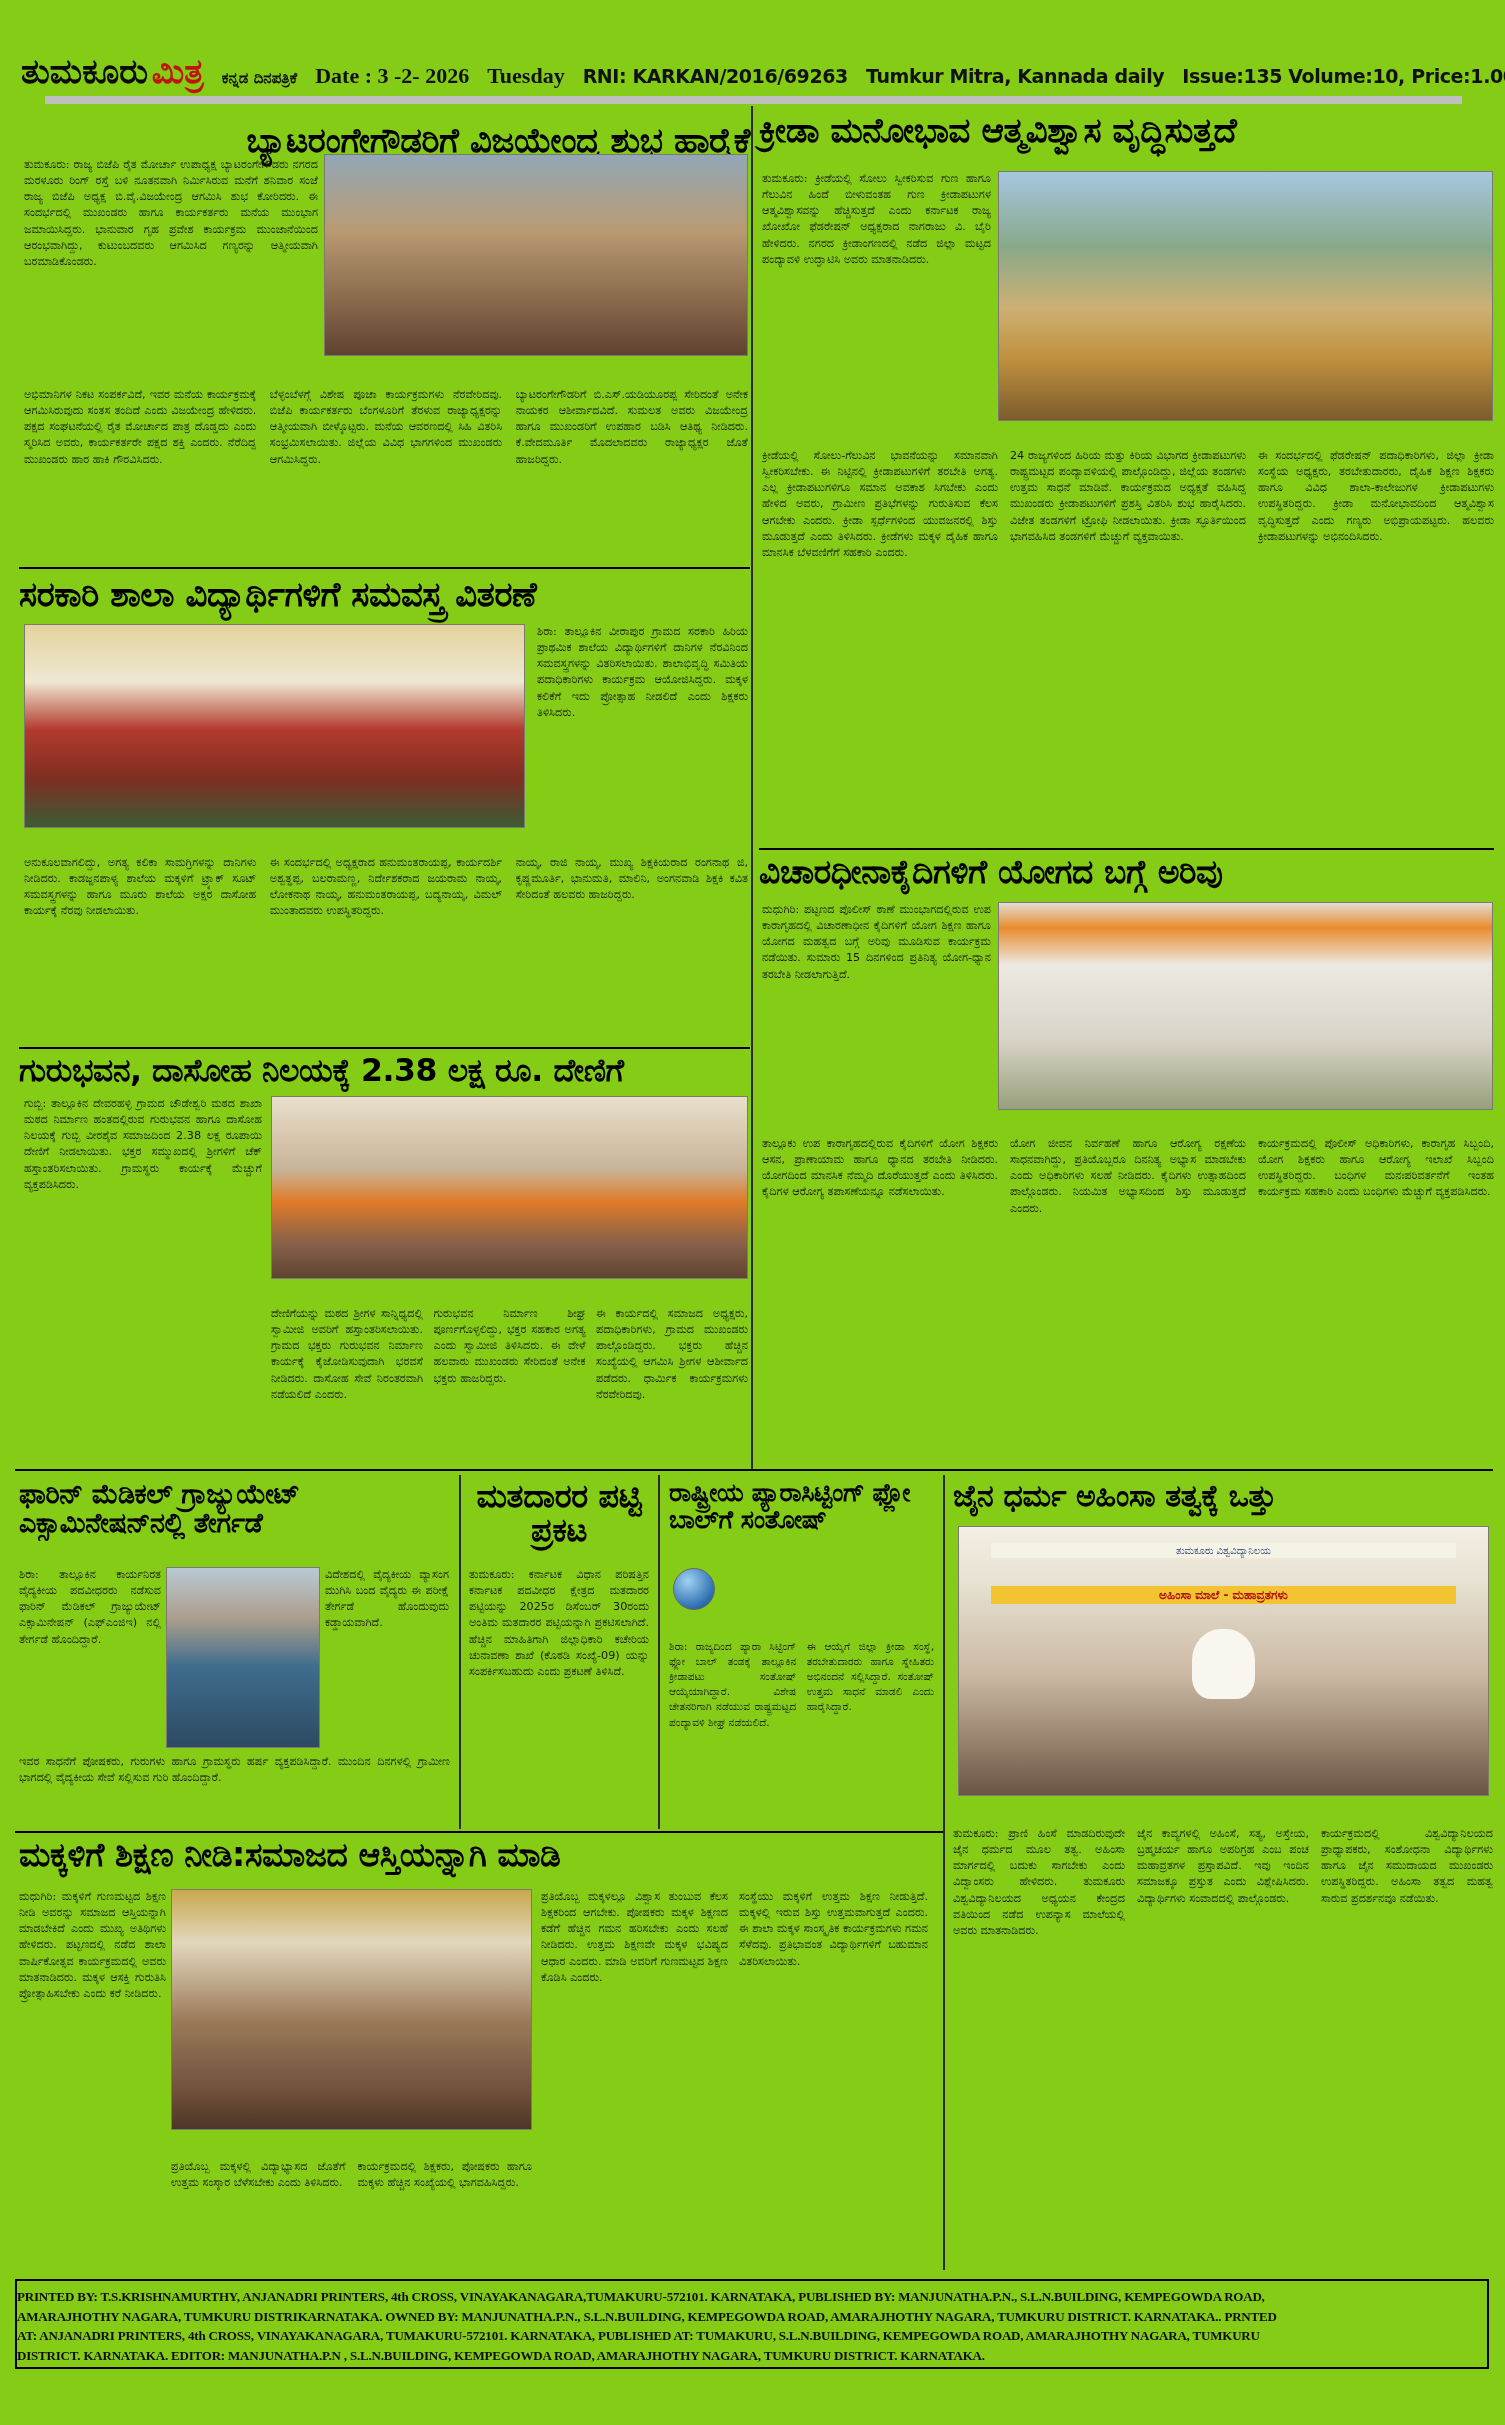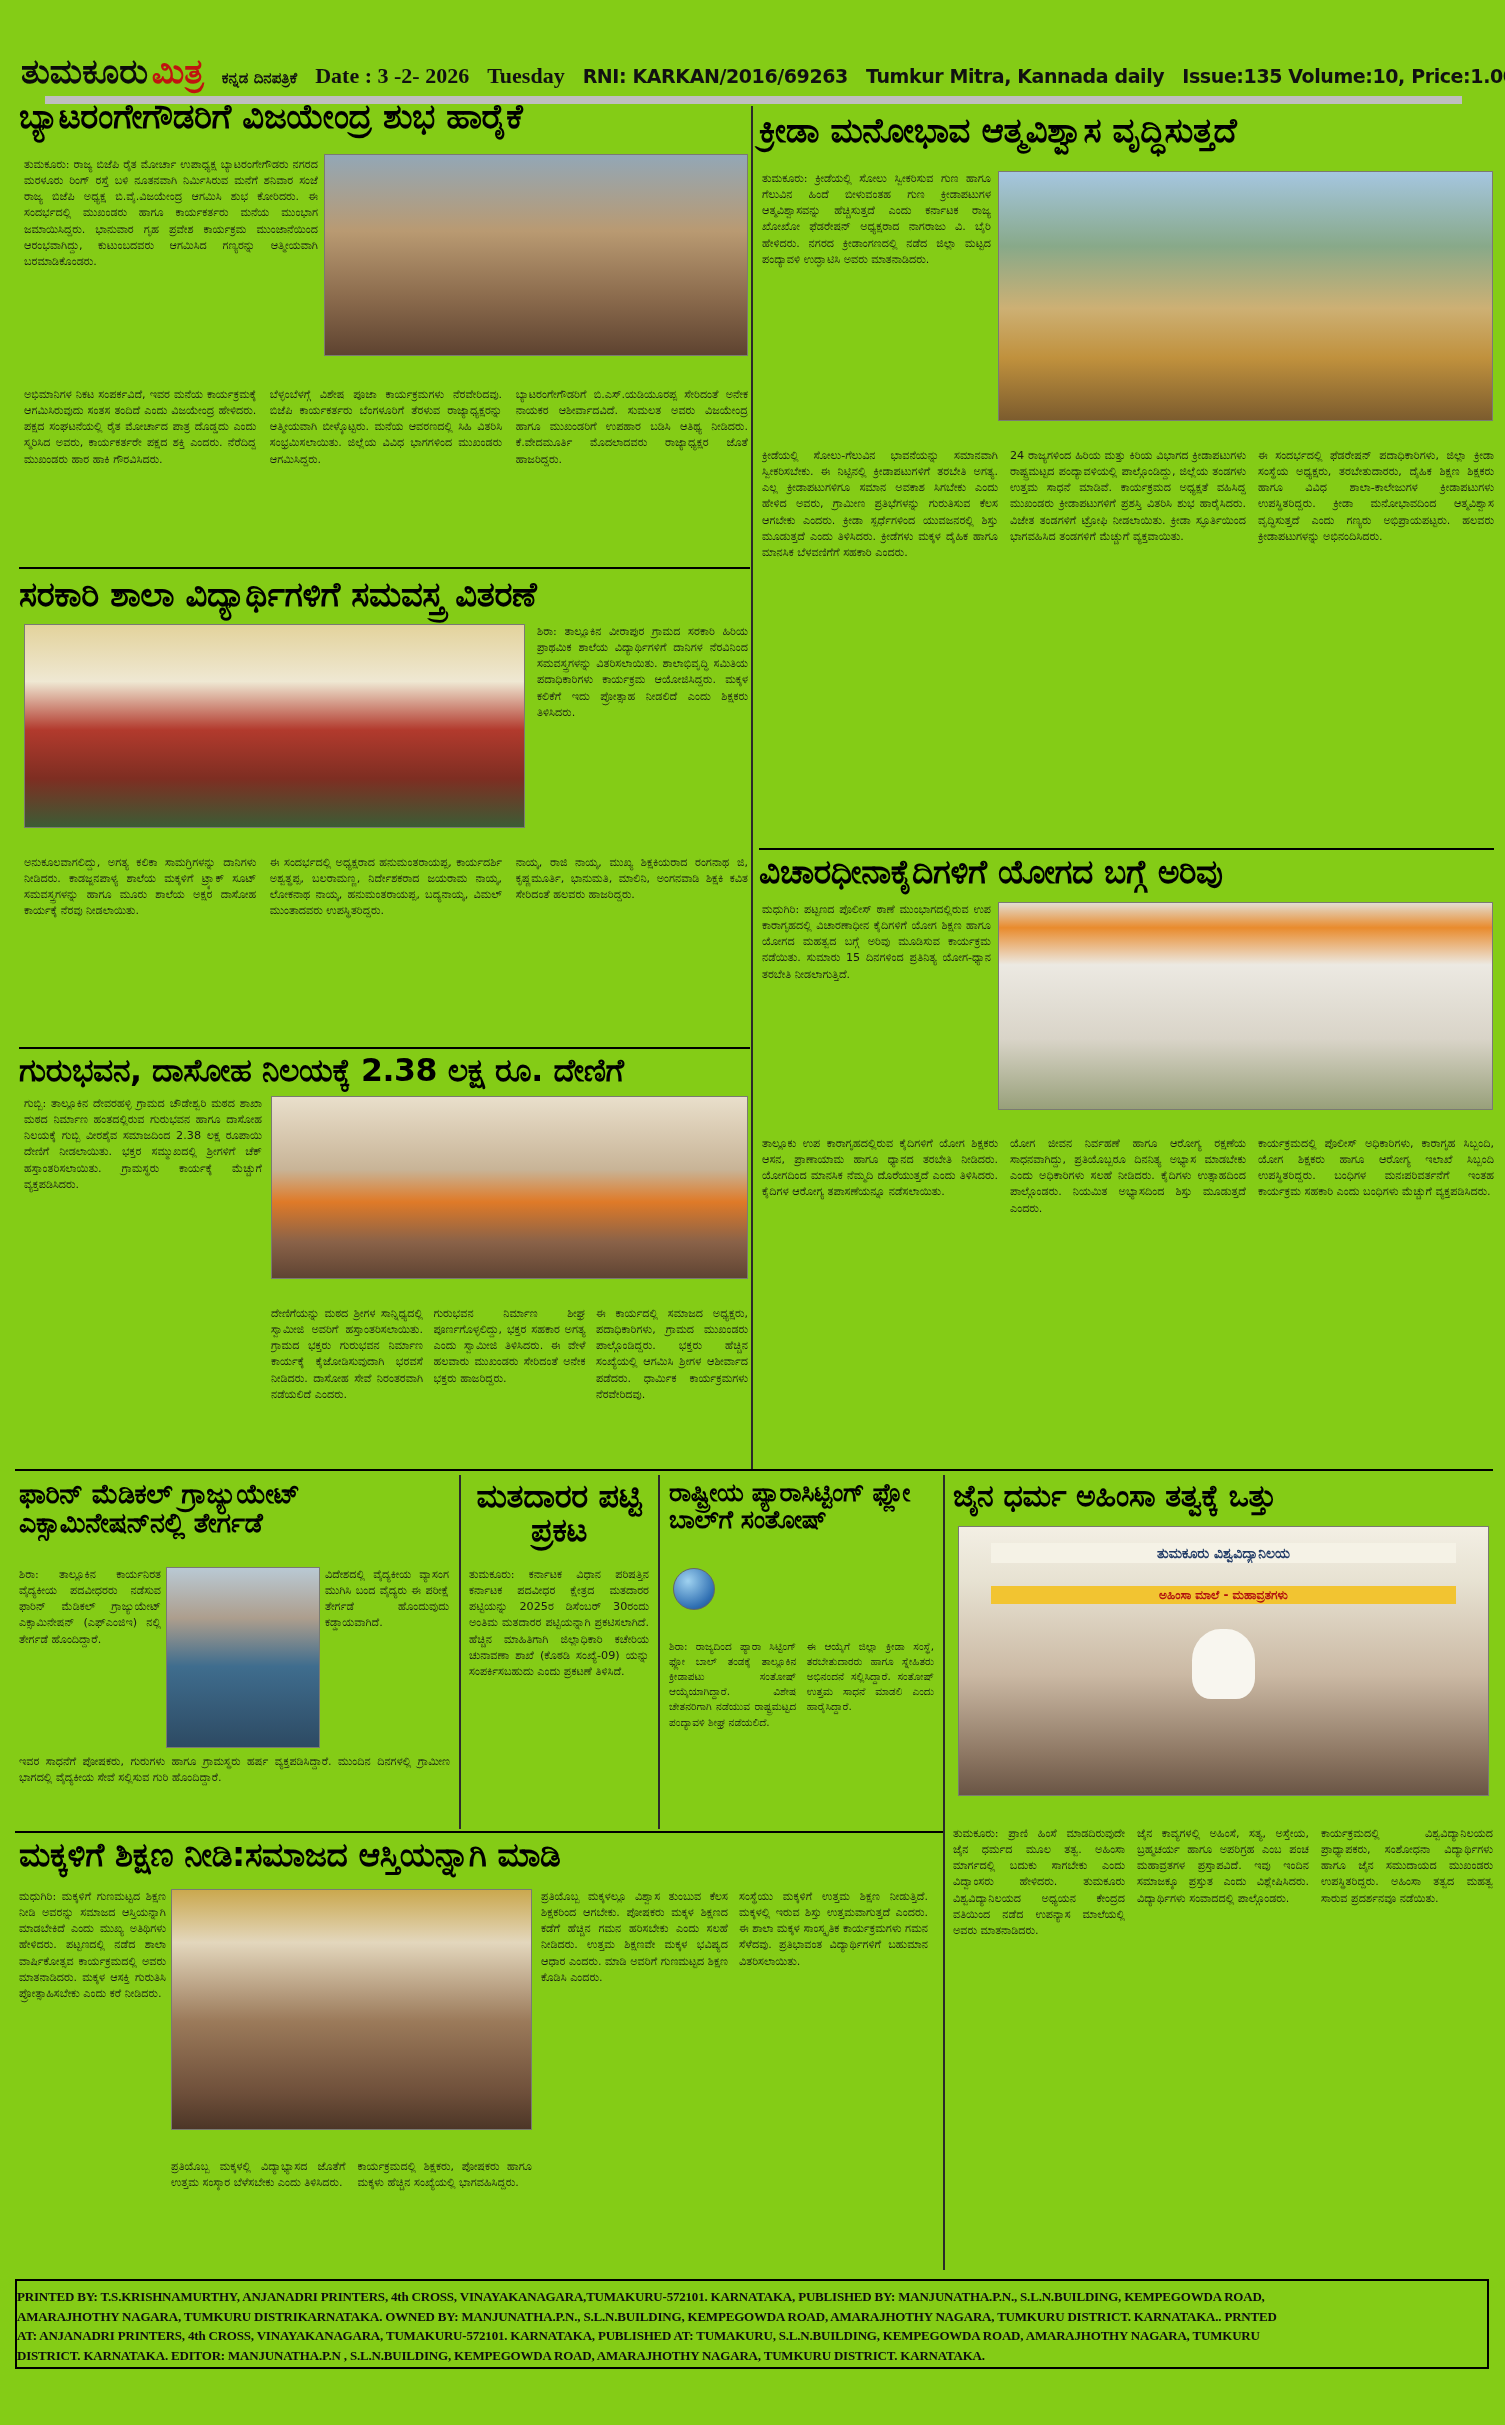--- a/index.html
+++ b/index.html
@@ -52,21 +52,21 @@
   <div class="hr" style="left:19px;top:567px;width:731px;"></div>
   <div class="hr" style="left:759px;top:848px;width:735px;"></div>
   <div class="hr" style="left:19px;top:1047px;width:731px;height:1.5px;"></div>
   <div class="hr" style="left:15px;top:1469px;width:1478px;"></div>
   <div class="vr" style="left:459px;top:1475px;height:354px;"></div>
   <div class="vr" style="left:658px;top:1475px;height:354px;"></div>
   <div class="vr" style="left:943px;top:1475px;height:795px;"></div>
   <div class="hr" style="left:15px;top:1831px;width:928px;"></div>
 
   <section>
-    <div class="abs hl" style="left:19px;top:98px;width:731px;font-size:34px;">ಬ್ಯಾಟರಂಗೇಗೌಡರಿಗೆ ವಿಜಯೇಂದ್ರ ಶುಭ ಹಾರೈಕೆ</div>
+    <div class="abs hl" style="left:19px;top:122px;width:731px;font-size:34px;text-align:right;">ಬ್ಯಾಟರಂಗೇಗೌಡರಿಗೆ ವಿಜಯೇಂದ್ರ ಶುಭ ಹಾರೈಕೆ</div>
     <div class="abs bt" style="left:24px;top:157px;width:294px;height:201px;">ತುಮಕೂರು: ರಾಜ್ಯ ಬಿಜೆಪಿ ರೈತ ಮೋರ್ಚಾ ಉಪಾಧ್ಯಕ್ಷ ಬ್ಯಾಟರಂಗೇಗೌಡರು ನಗರದ ಮರಳೂರು ರಿಂಗ್ ರಸ್ತೆ ಬಳಿ ನೂತನವಾಗಿ ನಿರ್ಮಿಸಿರುವ ಮನೆಗೆ ಶನಿವಾರ ಸಂಜೆ ರಾಜ್ಯ ಬಿಜೆಪಿ ಅಧ್ಯಕ್ಷ ಬಿ.ವೈ.ವಿಜಯೇಂದ್ರ ಆಗಮಿಸಿ ಶುಭ ಕೋರಿದರು. ಈ ಸಂದರ್ಭದಲ್ಲಿ ಮುಖಂಡರು ಹಾಗೂ ಕಾರ್ಯಕರ್ತರು ಮನೆಯ ಮುಂಭಾಗ ಜಮಾಯಿಸಿದ್ದರು. ಭಾನುವಾರ ಗೃಹ ಪ್ರವೇಶ ಕಾರ್ಯಕ್ರಮ ಮುಂಜಾನೆಯಿಂದ ಆರಂಭವಾಗಿದ್ದು, ಕುಟುಂಬದವರು ಆಗಮಿಸಿದ ಗಣ್ಯರನ್ನು ಆತ್ಮೀಯವಾಗಿ ಬರಮಾಡಿಕೊಂಡರು.</div>
     <div class="photo" style="left:324px;top:154px;width:424px;height:202px;background:linear-gradient(180deg,#93a7b6 0%,#b99a72 38%,#8a6a4c 72%,#5e4330 100%);"></div>
     <div class="abs cols" style="left:24px;top:366px;width:724px;height:196px;">
       <div class="bt">ಅಭಿಮಾನಿಗಳ ನಿಕಟ ಸಂಪರ್ಕವಿದೆ, ಇವರ ಮನೆಯ ಕಾರ್ಯಕ್ರಮಕ್ಕೆ ಆಗಮಿಸಿರುವುದು ಸಂತಸ ತಂದಿದೆ ಎಂದು ವಿಜಯೇಂದ್ರ ಹೇಳಿದರು. ಪಕ್ಷದ ಸಂಘಟನೆಯಲ್ಲಿ ರೈತ ಮೋರ್ಚಾದ ಪಾತ್ರ ದೊಡ್ಡದು ಎಂದು ಸ್ಮರಿಸಿದ ಅವರು, ಕಾರ್ಯಕರ್ತರೇ ಪಕ್ಷದ ಶಕ್ತಿ ಎಂದರು. ನೆರೆದಿದ್ದ ಮುಖಂಡರು ಹಾರ ಹಾಕಿ ಗೌರವಿಸಿದರು.</div>
       <div class="bt">ಬೆಳ್ಳಂಬೆಳಗ್ಗೆ ವಿಶೇಷ ಪೂಜಾ ಕಾರ್ಯಕ್ರಮಗಳು ನೆರವೇರಿದವು. ಬಿಜೆಪಿ ಕಾರ್ಯಕರ್ತರು ಬೆಂಗಳೂರಿಗೆ ತೆರಳುವ ರಾಜ್ಯಾಧ್ಯಕ್ಷರನ್ನು ಆತ್ಮೀಯವಾಗಿ ಬೀಳ್ಕೊಟ್ಟರು. ಮನೆಯ ಆವರಣದಲ್ಲಿ ಸಿಹಿ ವಿತರಿಸಿ ಸಂಭ್ರಮಿಸಲಾಯಿತು. ಜಿಲ್ಲೆಯ ವಿವಿಧ ಭಾಗಗಳಿಂದ ಮುಖಂಡರು ಆಗಮಿಸಿದ್ದರು.</div>
       <div class="bt">ಬ್ಯಾಟರಂಗೇಗೌಡರಿಗೆ ಬಿ.ಎಸ್.ಯಡಿಯೂರಪ್ಪ ಸೇರಿದಂತೆ ಅನೇಕ ನಾಯಕರ ಆಶೀರ್ವಾದವಿದೆ. ಸುಮಲತ ಅವರು ವಿಜಯೇಂದ್ರ ಹಾಗೂ ಮುಖಂಡರಿಗೆ ಉಪಹಾರ ಬಡಿಸಿ ಆತಿಥ್ಯ ನೀಡಿದರು. ಕೆ.ವೇದಮೂರ್ತಿ ಮೊದಲಾದವರು ರಾಜ್ಯಾಧ್ಯಕ್ಷರ ಜೊತೆ ಹಾಜರಿದ್ದರು.</div>
     </div>
   </section>
 
   <section>
@@ -131,21 +131,21 @@
     <div class="abs" style="left:673px;top:1568px;width:40px;height:40px;border-radius:50%;background:radial-gradient(circle at 35% 30%,#9fd2f0 0%,#2f6fb2 70%,#1d4a7d 100%);border:0.7px solid #666;"></div>
     <div class="abs cols" style="left:669px;top:1618px;width:265px;height:207px;gap:10.5px;">
       <div class="bt" style="font-size:10.5px;">ಶಿರಾ: ರಾಜ್ಯದಿಂದ ಪ್ಯಾರಾ ಸಿಟ್ಟಿಂಗ್ ಫ್ಲೋ ಬಾಲ್ ತಂಡಕ್ಕೆ ತಾಲ್ಲೂಕಿನ ಕ್ರೀಡಾಪಟು ಸಂತೋಷ್ ಆಯ್ಕೆಯಾಗಿದ್ದಾರೆ. ವಿಶೇಷ ಚೇತನರಿಗಾಗಿ ನಡೆಯುವ ರಾಷ್ಟ್ರಮಟ್ಟದ ಪಂದ್ಯಾವಳಿ ಶೀಘ್ರ ನಡೆಯಲಿದೆ.</div>
       <div class="bt" style="font-size:10.5px;">ಈ ಆಯ್ಕೆಗೆ ಜಿಲ್ಲಾ ಕ್ರೀಡಾ ಸಂಸ್ಥೆ, ತರಬೇತುದಾರರು ಹಾಗೂ ಸ್ನೇಹಿತರು ಅಭಿನಂದನೆ ಸಲ್ಲಿಸಿದ್ದಾರೆ. ಸಂತೋಷ್ ಉತ್ತಮ ಸಾಧನೆ ಮಾಡಲಿ ಎಂದು ಹಾರೈಸಿದ್ದಾರೆ.</div>
     </div>
   </section>
 
   <section>
     <div class="abs hl" style="left:953px;top:1480px;width:540px;font-size:30px;">ಜೈನ ಧರ್ಮ ಅಹಿಂಸಾ ತತ್ವಕ್ಕೆ ಒತ್ತು</div>
     <div class="photo" style="left:958px;top:1526px;width:531px;height:270px;background:linear-gradient(180deg,#f3efe4 0%,#e7e2d2 20%,#cbb9a4 55%,#8d7763 85%,#6a5545 100%);">
-      <div class="banner-strip" style="top:6%;font-size:14px;font-weight:700;color:#203a66;background:#f5f2e6;padding:1.5px 0;">ತುಮಕೂರು ವಿಶ್ವವಿದ್ಯಾನಿಲಯ</div>
+      <div class="banner-strip" style="top:6%;font-size:10px;font-weight:400;color:#203a66;background:#f5f2e6;padding:1.5px 0;">ತುಮಕೂರು ವಿಶ್ವವಿದ್ಯಾನಿಲಯ</div>
       <div class="banner-strip" style="top:22%;font-size:12px;font-weight:800;color:#b01010;background:#f2c431;padding:2.2px 0;">ಅಹಿಂಸಾ ಮಾಲೆ - ಮಹಾವ್ರತಗಳು</div>
       <div class="abs" style="left:44%;top:38%;width:12%;height:26%;background:#f8f6ef;border-radius:45% 45% 30% 30%;"></div>
     </div>
     <div class="abs cols" style="left:953px;top:1805px;width:540px;height:459px;gap:12px;">
       <div class="bt">ತುಮಕೂರು: ಪ್ರಾಣಿ ಹಿಂಸೆ ಮಾಡದಿರುವುದೇ ಜೈನ ಧರ್ಮದ ಮೂಲ ತತ್ವ. ಅಹಿಂಸಾ ಮಾರ್ಗದಲ್ಲಿ ಬದುಕು ಸಾಗಬೇಕು ಎಂದು ವಿದ್ವಾಂಸರು ಹೇಳಿದರು. ತುಮಕೂರು ವಿಶ್ವವಿದ್ಯಾನಿಲಯದ ಅಧ್ಯಯನ ಕೇಂದ್ರದ ವತಿಯಿಂದ ನಡೆದ ಉಪನ್ಯಾಸ ಮಾಲೆಯಲ್ಲಿ ಅವರು ಮಾತನಾಡಿದರು.</div>
       <div class="bt">ಜೈನ ಕಾವ್ಯಗಳಲ್ಲಿ ಅಹಿಂಸೆ, ಸತ್ಯ, ಅಸ್ತೇಯ, ಬ್ರಹ್ಮಚರ್ಯ ಹಾಗೂ ಅಪರಿಗ್ರಹ ಎಂಬ ಪಂಚ ಮಹಾವ್ರತಗಳ ಪ್ರಸ್ತಾಪವಿದೆ. ಇವು ಇಂದಿನ ಸಮಾಜಕ್ಕೂ ಪ್ರಸ್ತುತ ಎಂದು ವಿಶ್ಲೇಷಿಸಿದರು. ವಿದ್ಯಾರ್ಥಿಗಳು ಸಂವಾದದಲ್ಲಿ ಪಾಲ್ಗೊಂಡರು.</div>
       <div class="bt">ಕಾರ್ಯಕ್ರಮದಲ್ಲಿ ವಿಶ್ವವಿದ್ಯಾನಿಲಯದ ಪ್ರಾಧ್ಯಾಪಕರು, ಸಂಶೋಧನಾ ವಿದ್ಯಾರ್ಥಿಗಳು ಹಾಗೂ ಜೈನ ಸಮುದಾಯದ ಮುಖಂಡರು ಉಪಸ್ಥಿತರಿದ್ದರು. ಅಹಿಂಸಾ ತತ್ವದ ಮಹತ್ವ ಸಾರುವ ಪ್ರದರ್ಶನವೂ ನಡೆಯಿತು.</div>
     </div>
   </section>
 

